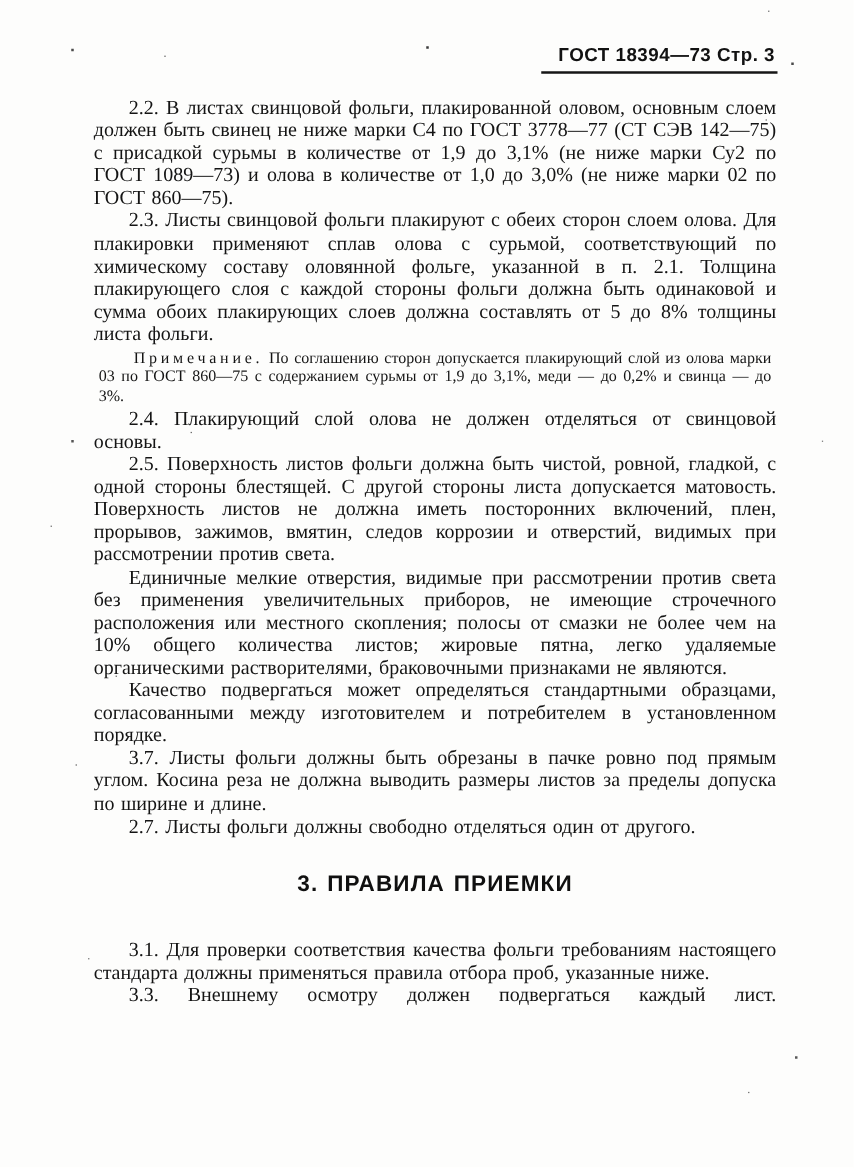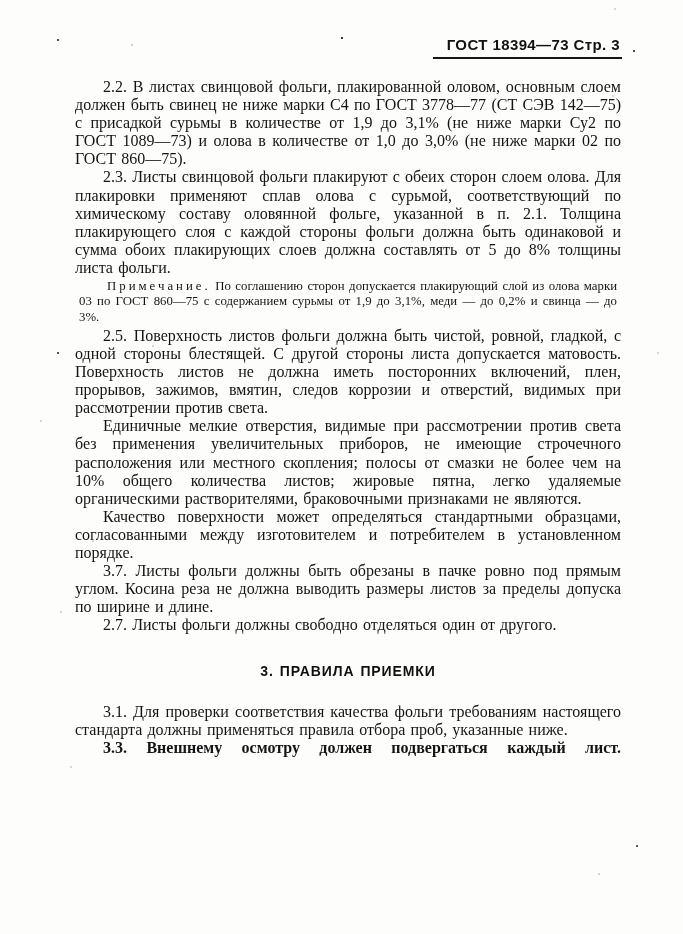--- a/index.html
+++ b/index.html
@@ -53,33 +53,32 @@
     font-size: 12.8px;
     line-height: 15.3px;
     text-indent: 28px;
     word-spacing: 0.8px;
   }
   .note-label {
     letter-spacing: 3px;
   }
 
   .heading {
-    margin: 27px 0 23px 0;
+    margin: 27px 0 36px 0;
     font-family: "Liberation Sans", sans-serif;
     font-weight: bold;
-    font-size: 14px;
+    font-size: 18px;
     letter-spacing: 0.9px;
     text-align: center;
     text-indent: 0;
     color: #101010;
   }
 
   .spread {
     text-align-last: justify;
-    font-weight: bold;
   }
 
   
   .noise {
     position: absolute;
     top: 0; left: 0;
     width: 2px; height: 2px;
     background: transparent;
     pointer-events: none;
     box-shadow:
@@ -110,26 +109,27 @@
   </div>
 
   <div class="doc-body">
 
     <p class="para">2.2. В листах свинцовой фольги, плакированной оловом, основным слоем должен быть свинец не ниже марки С4 по ГОСТ 3778—77 (СТ СЭВ 142—75) с присадкой сурьмы в количестве от 1,9 до 3,1% (не ниже марки Су2 по ГОСТ 1089—73) и олова в количестве от 1,0 до 3,0% (не ниже марки 02 по ГОСТ 860—75).</p>
 
     <p class="para">2.3. Листы свинцовой фольги плакируют с обеих сторон слоем олова. Для плакировки применяют сплав олова с сурьмой, соответствующий по химическому составу оловянной фольге, указанной в п. 2.1. Толщина плакирующего слоя с каждой стороны фольги должна быть одинаковой и сумма обоих плакирующих слоев должна составлять от 5 до 8% толщины листа фольги.</p>
 
     <p class="note"><span class="note-label">Примечание.</span> <span>По соглашению сторон допускается плакирующий слой из олова марки 03 по ГОСТ 860—75 с содержанием сурьмы от 1,9 до 3,1%, меди — до 0,2% и свинца — до 3%.</span></p>
 
+    <p class="para">2.4. Плакирующий слой олова не должен отделяться от свинцовой основы.</p>
 
     <p class="para">2.5. Поверхность листов фольги должна быть чистой, ровной, гладкой, с одной стороны блестящей. С другой стороны листа допускается матовость. Поверхность листов не должна иметь посторонних включений, плен, прорывов, зажимов, вмятин, следов коррозии и отверстий, видимых при рассмотрении против света.</p>
 
     <p class="para">Единичные мелкие отверстия, видимые при рассмотрении против света без применения увеличительных приборов, не имеющие строчечного расположения или местного скопления; полосы от смазки не более чем на 10% общего количества листов; жировые пятна, легко удаляемые органическими растворителями, браковочными признаками не являются.</p>
 
-    <p class="para">Качество поверхности может определяться стандартными образцами, согласованными между изготовителем и потребителем в установленном порядке.</p>
+    <p class="para">Качество подвергаться может определяться стандартными образцами, согласованными между изготовителем и потребителем в установленном порядке.</p>
 
     <p class="para">3.7. Листы фольги должны быть обрезаны в пачке ровно под прямым углом. Косина реза не должна выводить размеры листов за пределы допуска по ширине и длине.</p>
 
     <p class="para">2.7. Листы фольги должны свободно отделяться один от другого.</p>
 
     <p class="para heading">3. ПРАВИЛА ПРИЕМКИ</p>
 
     <p class="para">3.1. Для проверки соответствия качества фольги требованиям настоящего стандарта должны применяться правила отбора проб, указанные ниже.</p>
 
 

